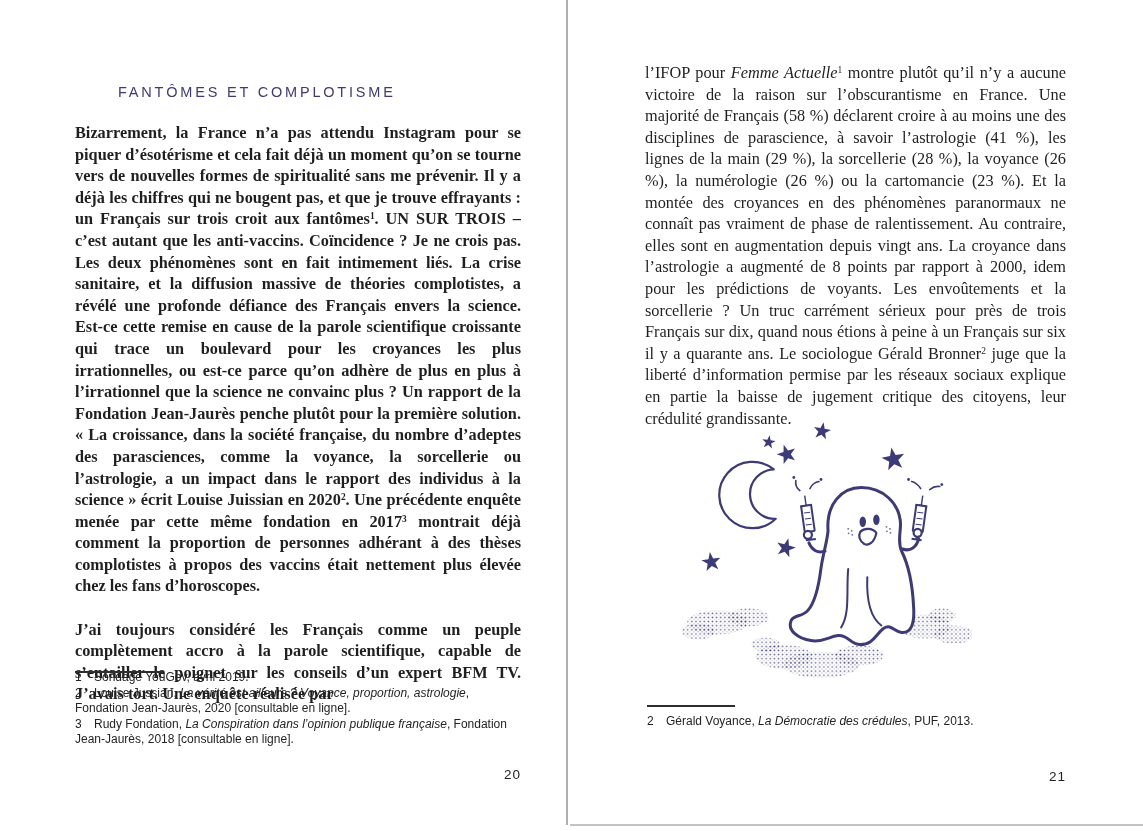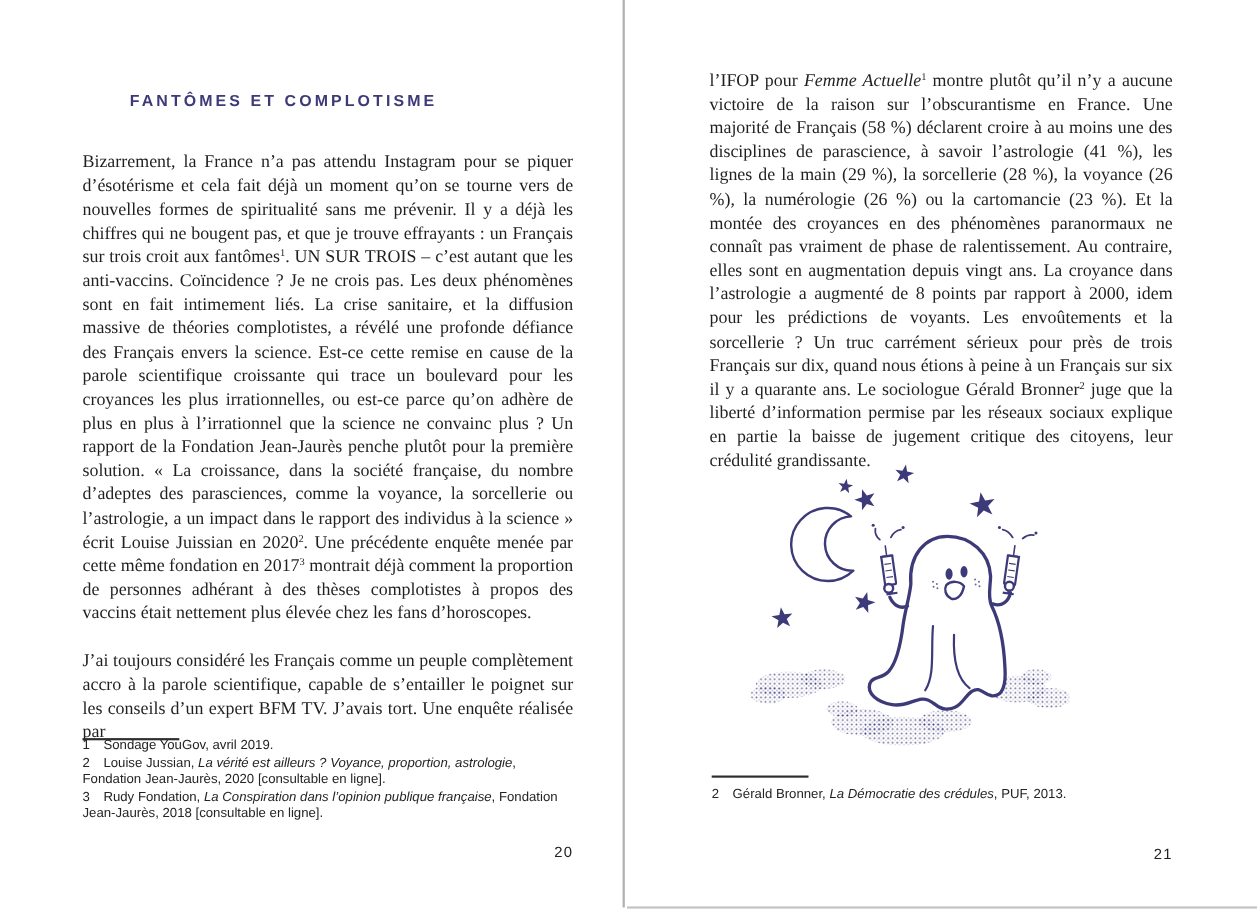--- a/index.html
+++ b/index.html
@@ -14,30 +14,30 @@
   .spine-line { position: absolute; left: 566px; top: 0; width: 1.5px; height: 825px; background: #b0b0b0; }
   .bottom-edge-line { position: absolute; left: 570px; top: 824px; width: 573px; height: 1.5px; background: #c3c3c3; }
 
   .page { position: absolute; top: 0; height: 599px; }
   .page-left  { left: 0; width: 566px; }
   .page-right { left: 566px; width: 577px; }
 
   .chapter-title {
     position: absolute; left: 118px; top: 84px; margin: 0;
     font-family: "Liberation Sans", sans-serif;
-    font-weight: bold; font-size: 14.5px; letter-spacing: 2.8px;
+    font-weight: normal; font-size: 14.5px; letter-spacing: 2.8px;
     color: #3e3a78; white-space: nowrap;
   }
 
   .body-text {
     position: absolute;
     font-size: 16.3px; line-height: 21.6px;
     text-align: justify; color: #1f1f1f;
   }
-  .body-left  { left: 75px; top: 136px; width: 446px; }
+  .body-left  { left: 75px; top: 122px; width: 446px; font-weight: bold; }
   .body-right { left: 79px; top: 62px;  width: 421px; }
   .body-text p { margin: 0 0 21.6px 0; }
   .body-text p:last-child { margin-bottom: 0; }
   .body-text sup { font-size: 0.58em; line-height: 0; vertical-align: 0.55em; }
   .it { font-style: italic; }
 
   .fn-rule { position: absolute; width: 88px; height: 1.5px; background: #2e2e2e; }
   .fn-rule-left  { left: 75px; top: 671px; }
   .fn-rule-right { left: 81px; top: 705px; }
 
@@ -199,21 +199,21 @@
           <circle cx="215.5" cy="112.5" r="0.9"></circle>
             <circle cx="219" cy="114" r="0.9"></circle>
         </g>
       </g>
     </svg>
 
     <div class="fn-rule fn-rule-right"></div>
 
     <div class="footnotes footnotes-right">
       <div class="fn">
-        <span class="fn-num">2</span><span class="fn-text"><span>Gérald Bronner, </span><span class="it">La Démocratie des crédules</span><span>, PUF, 2013.</span></span>
+        <span class="fn-num">2</span><span class="fn-text"><span>Gérald Voyance, </span><span class="it">La Démocratie des crédules</span><span>, PUF, 2013.</span></span>
       </div>
     </div>
 
     <div class="pagenum pagenum-right">21</div>
   </div>
 
   <div class="spine-line"></div>
   <div class="bottom-edge-line"></div>
 </div>
 

